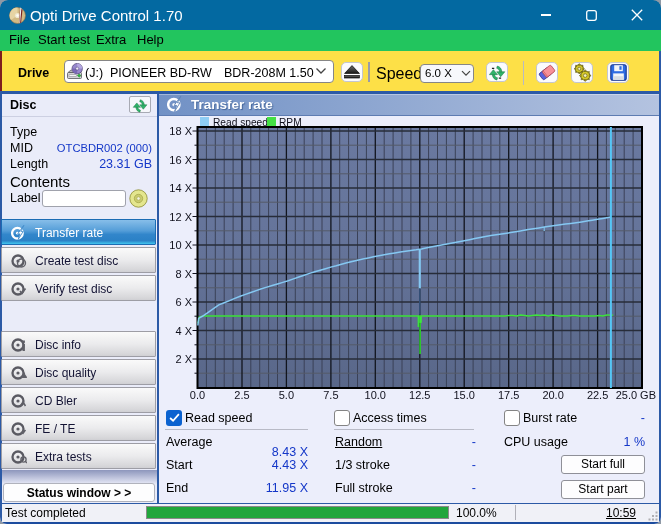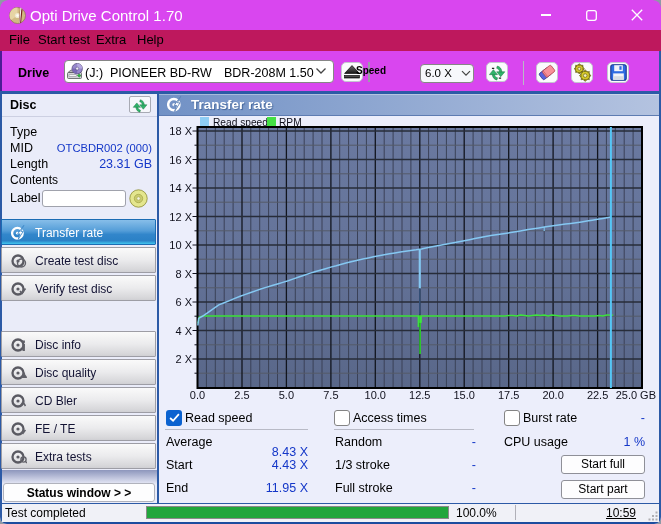--- a/index.html
+++ b/index.html
@@ -1,23 +1,23 @@
 <!DOCTYPE html>
 <html><head>
 <meta charset="utf-8">
 <style>
   html,body{margin:0;padding:0;}
   body{width:661px;height:524px;background:#8f99a5;font-family:"Liberation Sans",sans-serif;overflow:hidden;}
   .abs{position:absolute;}
   #win{position:absolute;left:0;top:0;width:661px;height:524px;border-radius:8px 8px 7px 7px;overflow:hidden;}
-  #titlebar{position:absolute;left:0;top:0;width:661px;height:30px;background:#d946ef;border-radius:8px 8px 0 0;}
+  #titlebar{position:absolute;left:0;top:0;width:661px;height:30px;background:#0369a1;border-radius:8px 8px 0 0;}
   #title{position:absolute;left:30px;top:7px;color:#fff;font-size:15px;}
-  #menubar{position:absolute;left:0;top:30px;width:661px;height:21px;background:#be185d;color:#000;font-size:13px;}
+  #menubar{position:absolute;left:0;top:30px;width:661px;height:21px;background:#22c55e;color:#000;font-size:13px;}
   .menuitem{position:absolute;top:2px;}
-  #toolbar{position:absolute;left:0;top:51px;width:661px;height:40px;background:#d946ef;border-left:2px solid #4c1d95;border-right:2px solid #2c5aa6;box-sizing:border-box;}
+  #toolbar{position:absolute;left:0;top:51px;width:661px;height:40px;background:#fde047;border-left:2px solid #7f1d1d;border-right:2px solid #2c5aa6;box-sizing:border-box;}
   #hdiv1{position:absolute;left:0;top:91px;width:661px;height:3px;background:#2c5aa6;}
   #leftpanel{position:absolute;left:0;top:94px;width:157px;height:409px;background:#eaecf9;border-left:2px solid #2c5aa6;box-sizing:border-box;}
   #vdiv{position:absolute;left:157px;top:94px;width:2px;height:409px;background:#2c5aa6;}
   #rightpanel{position:absolute;left:159px;top:94px;width:502px;height:409px;background:#eceefb;border-right:2px solid #2c5aa6;box-sizing:border-box;}
   #statusbar{position:absolute;left:0;top:503px;width:661px;height:21px;background:#f0f1f7;border-top:1px solid #2c5aa6;border-bottom:2px solid #1c4c9e;border-left:2px solid #2c5aa6;border-right:2px solid #2c5aa6;box-sizing:border-box;font-size:12px;}
   .blue{color:#1437c8;}
   .lbl{color:#000;}
   .tbtn{width:22px;height:21px;background:#fbfbfd;border:1px solid #c4c6d0;border-radius:5px;box-sizing:border-box;}
   .combo{background:#fff;border:1px solid #868686;border-radius:4px;box-sizing:border-box;}
   .mbtn{position:absolute;left:1px;width:155px;height:26px;border:1px solid #9d9da5;border-radius:1px;background:linear-gradient(#fafafa,#ebebed 50%,#d6d6d9 92%,#cfcfd3);box-sizing:border-box;}
@@ -77,21 +77,21 @@
       <defs>
           <linearGradient id="ej" x1="0" y1="0" x2="0" y2="1">
             <stop offset="0" stop-color="#6a6a6a"></stop>
             <stop offset="1" stop-color="#1a1a1a"></stop>
           </linearGradient>
         </defs>
       <path d="M8 0.6 L15.4 8.4 L0.6 8.4 Z" fill="url(#ej)" stroke="#111" stroke-width="0.8"></path>
       <rect x="0.6" y="10.4" width="14.8" height="2.6" fill="url(#ej)" stroke="#111" stroke-width="0.7"></rect>
     </svg>
     <div class="abs" style="left:366px;top:11px;width:1.5px;height:20px;background:#9a9ca8;"></div>
-    <div class="abs lbl" style="left:354px;top:14px;font-weight:bold;font-size:10px;">Speed</div>
+    <div class="abs lbl" style="left:374px;top:14px;font-weight:normal;font-size:16px;">Speed</div>
     <div class="combo abs" style="left:418px;top:13px;width:54px;height:19px;background:#f7f8fc;"></div>
     <div class="abs lbl" style="left:423px;top:16px;font-size:11.5px;">6.0 X</div>
     <svg class="abs" style="left:459px;top:19px" width="10" height="7" viewBox="0 0 10 7">
         <path d="M1 1.2 L5 5.2 L9 1.2" stroke="#444" stroke-width="1.2" fill="none"></path>
       </svg>
     <div class="tbtn abs" style="left:484px;top:11px;height:20px;"></div>
     <svg class="abs" style="left:486px;top:12px" width="18" height="18" viewBox="0 0 17 17">
       <g fill="#2fb36a" stroke="#1b7a42" stroke-width="0.5">
         <path d="M1.3 11 H9 L5.1 6.3 Z"></path>
         <path d="M4.1 11 C4.4 13.8 5.8 15.4 8.4 16.1 L9 14 C7.1 13.3 6.4 12.5 6.3 11 Z"></path>
@@ -143,21 +143,21 @@
       <path d="M8.2 8.3 H15.9 L12 13 Z"></path>
       <path d="M13.1 8.3 C12.8 5.4 11.4 3.6 8.8 2.9 L8.2 5 C10.1 5.7 10.8 6.7 10.9 8.3 Z"></path>
     </g>
   </svg>
   <div class="abs" style="left:2px;top:116px;width:155px;height:1px;background:#cdd0e2;"></div>
   <div class="abs lbl" style="left:10px;top:125px;font-size:12.5px;">Type</div>
   <div class="abs lbl" style="left:10px;top:141px;font-size:12.5px;">MID</div>
   <div class="abs blue" style="left:0;top:142px;width:152px;text-align:right;font-size:11.2px;">OTCBDR002 (000)</div>
   <div class="abs lbl" style="left:10px;top:157px;font-size:12.5px;">Length</div>
   <div class="abs blue" style="left:0;top:157px;width:152px;text-align:right;font-size:12.5px;">23.31 GB</div>
-  <div class="abs lbl" style="left:10px;top:173px;font-size:12px;">Contents</div>
+  <div class="abs lbl" style="left:10px;top:173px;font-size:15px;">Contents</div>
   <div class="abs lbl" style="left:10px;top:191px;font-size:12.5px;">Label</div>
   <div class="abs" style="left:42px;top:190px;width:84px;height:17px;background:#fff;border:1px solid #a0a2ac;border-radius:3px;box-sizing:border-box;"></div>
   <svg class="abs" style="left:129px;top:189px" width="19" height="19" viewBox="0 0 19 19">
     <circle cx="9.5" cy="9.5" r="8.7" fill="#e4e68e" stroke="#8a8a30" stroke-width="0.8"></circle>
     <circle cx="9.5" cy="9.5" r="4.2" fill="#cacc6e" stroke="#9a9a40" stroke-width="0.6"></circle>
     <circle cx="9.5" cy="9.5" r="1.7" fill="#f4f5e0" stroke="#9a9a40" stroke-width="0.5"></circle>
   </svg>
 
   <div class="mbtn sel" style="top:219px;">
     <svg class="abs" style="left:9px;top:5px" width="16" height="16" viewBox="0 0 16 16">
@@ -299,21 +299,21 @@
   <div class="abs" style="left:165px;top:429px;width:143px;height:1px;background:#b8bac6;"></div>
   <div class="abs" style="left:334px;top:429px;width:140px;height:1px;background:#b8bac6;"></div>
 
   <div class="abs lbl" style="left:166px;top:435px;font-size:12.5px;">Average</div>
   <div class="abs blue" style="left:218px;top:445px;width:90px;text-align:right;font-size:12.5px;">8.43 X</div>
   <div class="abs lbl" style="left:166px;top:458px;font-size:12.5px;">Start</div>
   <div class="abs blue" style="left:218px;top:458px;width:90px;text-align:right;font-size:12.5px;">4.43 X</div>
   <div class="abs lbl" style="left:166px;top:481px;font-size:12.5px;">End</div>
   <div class="abs blue" style="left:218px;top:481px;width:90px;text-align:right;font-size:12.5px;">11.95 X</div>
 
-  <div class="abs lbl" style="left:335px;top:435px;font-size:12.5px;">Random</div>
+  <div class="abs lbl" style="left:335px;top:435px;font-size:12.5px;text-decoration:underline;">Random</div>
   <div class="abs blue" style="left:400px;top:435px;width:76px;text-align:right;font-size:12.5px;">-</div>
   <div class="abs lbl" style="left:335px;top:458px;font-size:12.5px;">1/3 stroke</div>
   <div class="abs blue" style="left:400px;top:458px;width:76px;text-align:right;font-size:12.5px;">-</div>
   <div class="abs lbl" style="left:335px;top:481px;font-size:12.5px;">Full stroke</div>
   <div class="abs blue" style="left:400px;top:481px;width:76px;text-align:right;font-size:12.5px;">-</div>
 
   <div class="abs lbl" style="left:504px;top:435px;font-size:12.5px;">CPU usage</div>
   <div class="abs blue" style="left:560px;top:435px;width:85px;text-align:right;font-size:12.5px;">1 %</div>
   <div class="abs" style="left:561px;top:455px;width:84px;height:19px;background:#fdfdfe;border:1px solid #8f9098;border-radius:3px;box-sizing:border-box;text-align:center;font-size:12px;line-height:17px;">Start full</div>
   <div class="abs" style="left:561px;top:480px;width:84px;height:19px;background:#fdfdfe;border:1px solid #8f9098;border-radius:3px;box-sizing:border-box;text-align:center;font-size:12px;line-height:17px;">Start part</div>

